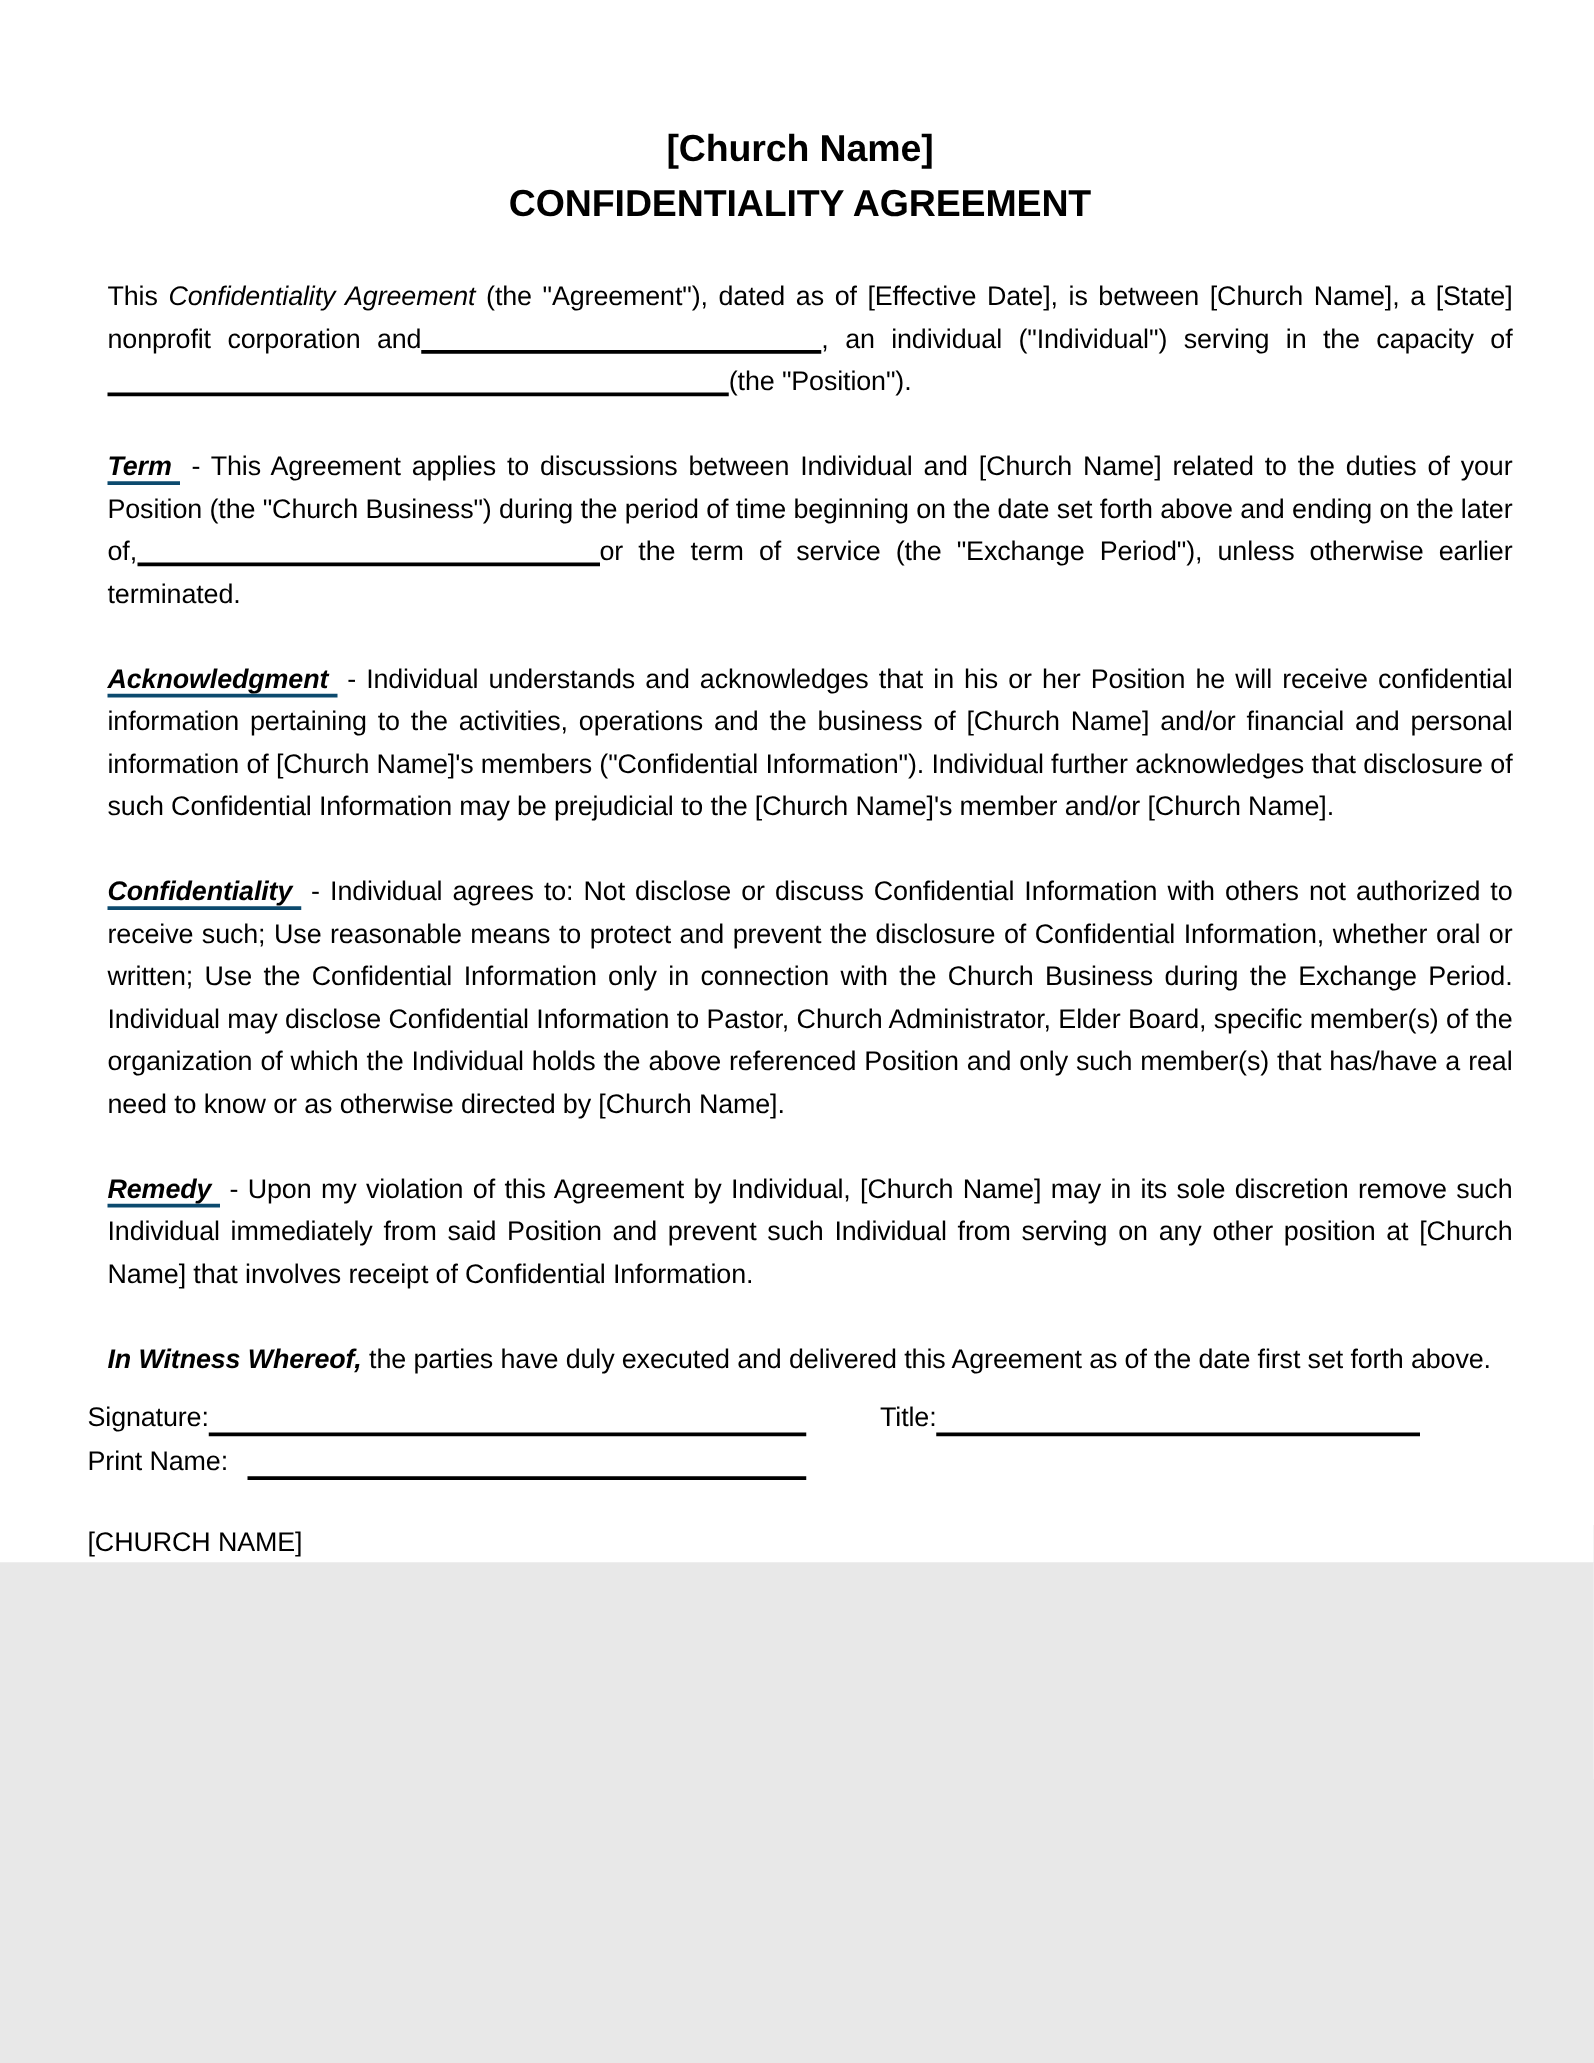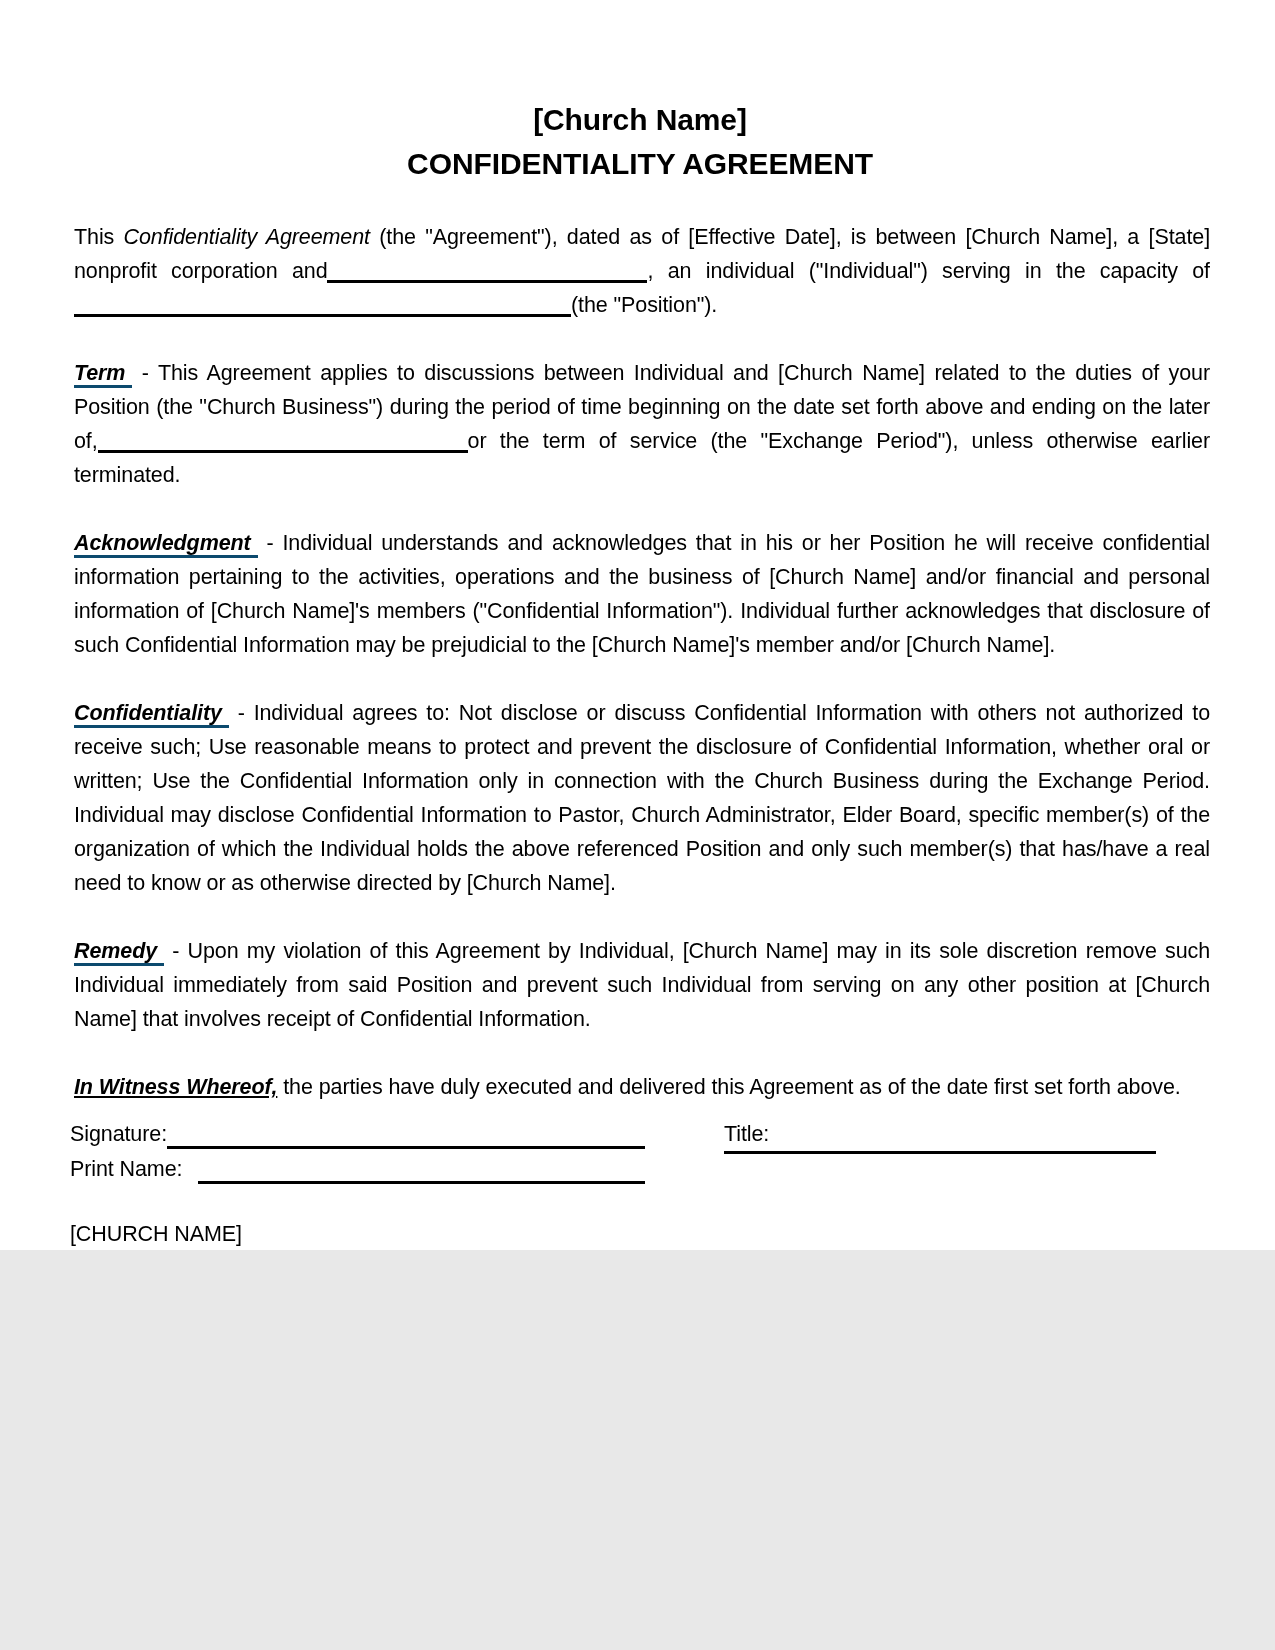--- a/index.html
+++ b/index.html
@@ -19,47 +19,47 @@
     letter-spacing: -0.1px;
   }
   .title-block {
     text-align: center;
     font-weight: 700;
     font-size: 30px;
     line-height: 44px;
     margin: 0 0 34px 0;
   }
   .para {
-    margin: 34px 0 0 4px;
+    margin: 34px 0 0 16px;
     text-align: justify;
   }
   .para--first { margin-top: 0; }
   .sec-head {
     font-weight: 700;
     font-style: italic;
     border-bottom: 3px solid #0c4a6e;
     padding-right: 7px;
   }
   .italic { font-style: italic; }
-  .bold-italic { font-weight: 700; font-style: italic; text-decoration: underline; }
+  .bold-italic { font-weight: 700; font-style: italic; }
   .blank {
     display: inline-block;
     border-bottom: 3px solid #000;
     height: 24px;
     vertical-align: -5px;
   }
   .w-individual { width: 320px; }
   .w-position  { width: 497px; }
   .w-term      { width: 370px; }
   .sig-heading { margin-top: 52px; }
   .church-heading { margin-top: 30px; }
   .sig-row { display: flex; height: 35px; }
   .sig-row--first { margin-top: 13px; gap: 11px; }
   .sig-left  { display: flex; width: 575px; }
-  .sig-right { display: flex; width: 432px; margin-left: 68px; flex-direction: column; }
+  .sig-right { display: flex; width: 432px; margin-left: 48px; }
   .sig-label { white-space: pre; }
   .sig-line  { flex: 1 1 auto; border-bottom: 3px solid #000; height: 29px; }
   .print-line { margin-left: 10px; }
 </style>
 </head>
 <body>
 
 <div class="page">
 
   <header class="title-block">

